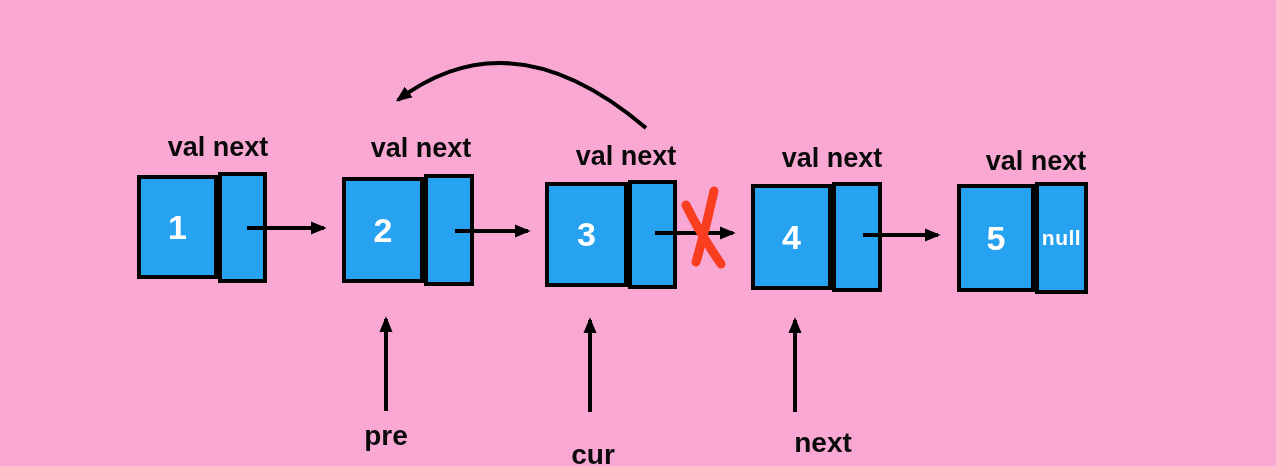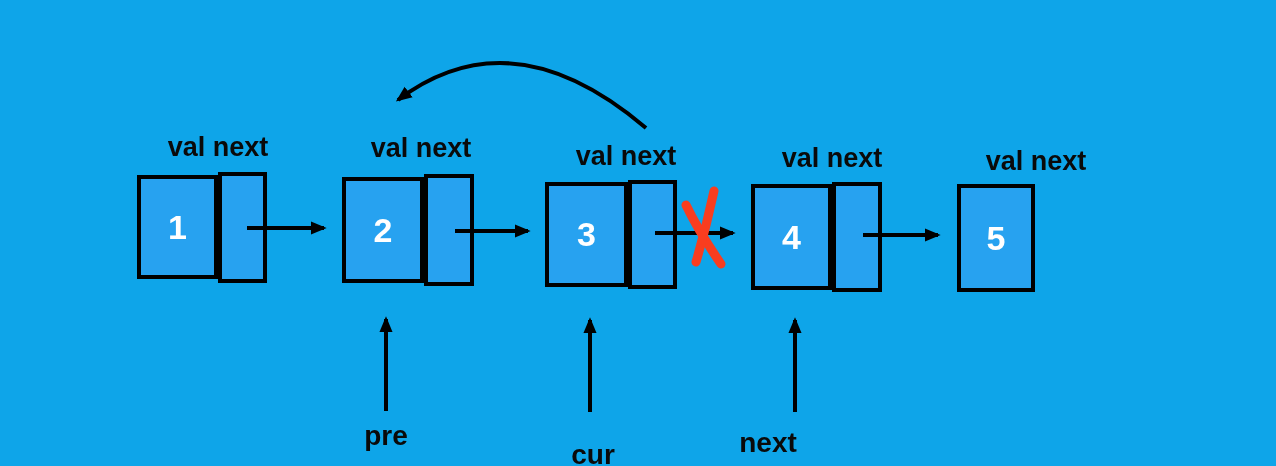--- a/index.html
+++ b/index.html
@@ -5,21 +5,21 @@
   html, body {
     margin: 0;
     padding: 0;
     background: #ffffff;
     font-family: "Liberation Sans", "DejaVu Sans", sans-serif;
   }
   .canvas {
     position: relative;
     width: 1276px;
     height: 466px;
-    background: #0ea5e9;
+    background: #f9a8d4;
     overflow: hidden;
   }
   .field-label {
     position: absolute;
     transform: translateX(-50%);
     font-size: 27px;
     font-weight: bold;
     color: #0a0a0a;
     white-space: nowrap;
     letter-spacing: 0px;
@@ -95,20 +95,23 @@
     <span class="val-text">4</span>
   </div>
   <div class="box" style="left:832px; top:182px; width:50px; height:110px;">
     <span class="next-text"></span>
   </div>
 
   <div class="field-label" style="left:1036px; top:146px;">val next</div>
   <div class="box" style="left:957px; top:184px; width:78px; height:108px;">
     <span class="val-text">5</span>
   </div>
+  <div class="box" style="left:1035px; top:182px; width:53px; height:112px;">
+    <span class="next-text">null</span>
+  </div>
 
   <svg class="overlay" viewBox="0 0 1276 466">
     <defs>
       <marker id="ah" viewBox="0 0 12 10" markerWidth="16" markerHeight="14" refX="10" refY="5" orient="auto" markerUnits="userSpaceOnUse">
         <path d="M0,0 L12,5 L0,10 z" fill="#000000"></path>
       </marker>
     </defs>
 
     <line x1="247" y1="228" x2="324" y2="228" stroke="#000000" stroke-width="4" marker-end="url(#ah)"></line>
     <line x1="455" y1="231" x2="528" y2="231" stroke="#000000" stroke-width="4" marker-end="url(#ah)"></line>
@@ -120,15 +123,15 @@
     <path d="M686,205 Q699,232 721,264" fill="none" stroke="#f93d1f" stroke-width="9" stroke-linecap="round"></path>
     <path d="M714,191 Q706,228 696,262" fill="none" stroke="#f93d1f" stroke-width="9" stroke-linecap="round"></path>
 
     <line x1="386" y1="411" x2="386" y2="319" stroke="#000000" stroke-width="4" marker-end="url(#ah)"></line>
     <line x1="590" y1="412" x2="590" y2="320" stroke="#000000" stroke-width="4" marker-end="url(#ah)"></line>
     <line x1="795" y1="412" x2="795" y2="320" stroke="#000000" stroke-width="4" marker-end="url(#ah)"></line>
   </svg>
 
   <div class="pointer-label" style="left:386px; top:420px;">pre</div>
   <div class="pointer-label" style="left:593px; top:439px;">cur</div>
-  <div class="pointer-label" style="left:768px; top:427px;">next</div>
+  <div class="pointer-label" style="left:823px; top:427px;">next</div>
 
 </div>
 
 </body></html>

